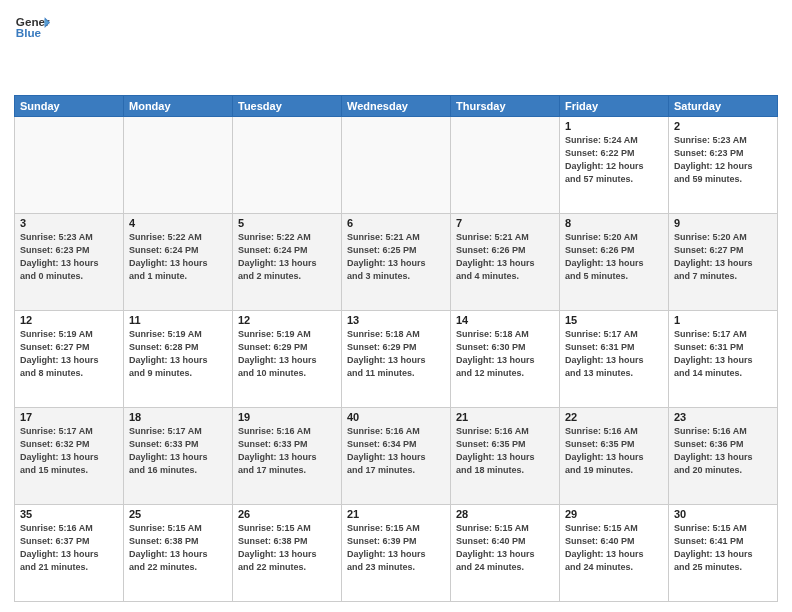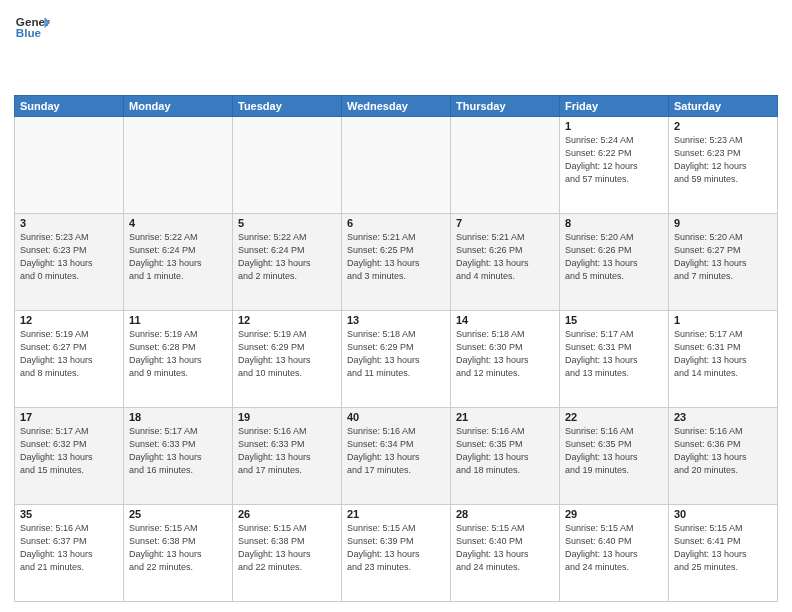--- a/index.html
+++ b/index.html
@@ -80,20 +80,21 @@
     .day-number {
       font-size: 11px;
       font-weight: bold;
       color: #222;
       margin-bottom: 2px;
     }
     .day-info {
       font-size: 9px;
       color: #444;
       line-height: 1.45;
+      font-weight: bold;
     }
     table {
       width: 100%;
       border-collapse: collapse;
       margin-top: 41px;
     }
   </style>
 </head>
 <body>
 

